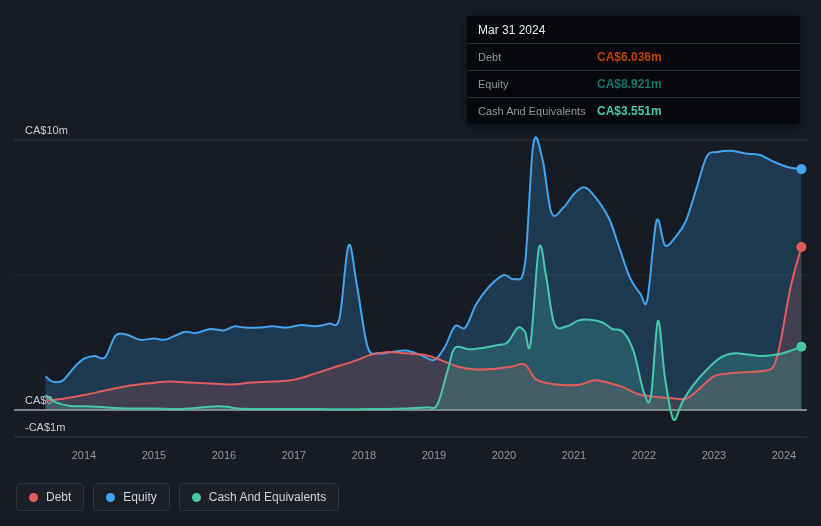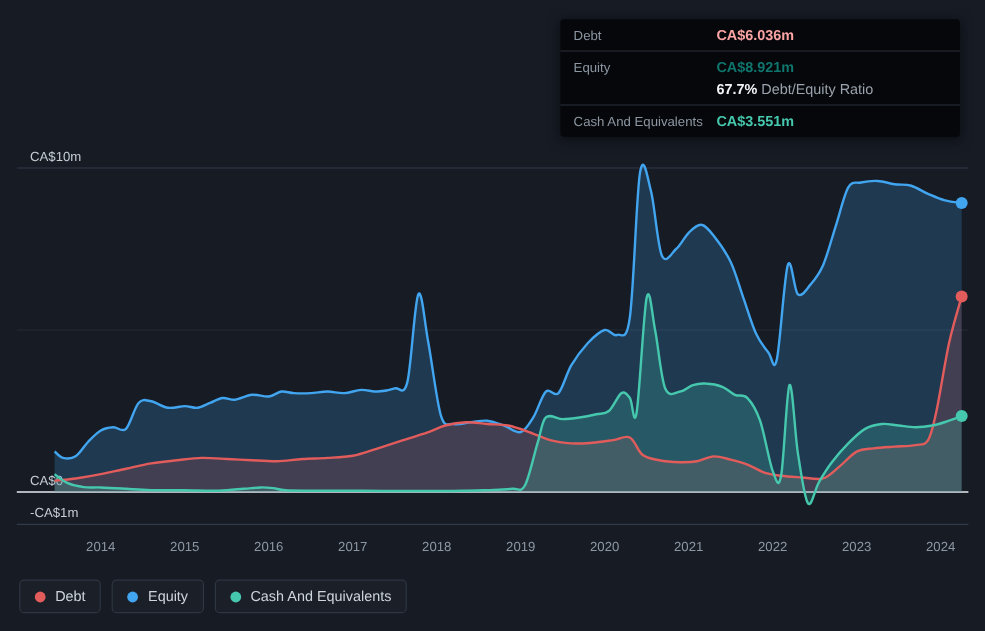--- a/index.html
+++ b/index.html
@@ -66,34 +66,31 @@
     <path d="M45.5 395.1C47.2 396.4 51.9 400.6 56.0 402.4C60.1 404.2 65.3 405.3 70.0 405.9C74.7 406.6 78.2 406.0 84.0 406.2C89.8 406.4 98.0 406.9 105.0 407.3C112.0 407.7 117.8 408.2 126.0 408.4C134.2 408.6 144.7 408.6 154.0 408.6C163.3 408.7 173.8 409.1 182.0 408.9C190.1 408.7 197.1 407.8 203.0 407.3C208.8 406.9 212.9 406.3 217.0 406.2C221.1 406.1 224.0 406.4 227.5 406.8C231.0 407.2 232.7 408.3 238.0 408.6C243.2 409.0 252.0 408.9 259.0 408.9C266.0 409.0 273.0 408.9 280.0 408.9C287.0 408.9 292.8 408.9 301.0 408.9C309.1 409.0 319.6 409.1 329.0 409.2C338.3 409.2 347.6 409.2 357.0 409.2C366.3 409.1 376.8 409.1 385.0 408.9C393.1 408.8 399.0 408.6 406.0 408.4C412.9 408.1 421.7 407.9 426.9 407.3C432.2 406.7 433.9 410.9 437.4 404.6C440.9 398.3 445.0 378.9 447.9 369.5C450.9 360.1 451.4 351.3 454.9 347.9C458.4 344.5 464.3 349.3 468.9 349.3C473.6 349.3 478.3 348.6 482.9 347.9C487.6 347.2 492.9 346.1 496.9 345.2C501.0 344.3 503.9 345.4 507.4 342.5C510.9 339.6 515.0 329.4 517.9 327.6C520.9 325.8 522.8 329.0 524.9 331.7C527.0 334.4 528.2 357.8 530.5 343.9C532.9 329.9 536.4 259.5 538.9 248.0C541.5 236.5 543.4 262.4 545.9 275.0C548.5 287.6 550.8 315.1 554.3 323.6C557.8 332.2 563.1 326.8 566.9 326.3C570.8 325.9 573.9 322.0 577.4 320.9C580.9 319.8 583.8 319.3 587.9 319.6C592.0 319.8 597.8 320.7 601.9 322.3C606.0 323.8 608.9 327.4 612.4 329.0C615.9 330.6 619.4 328.1 622.9 331.7C626.4 335.3 629.9 340.5 633.4 350.6C636.9 360.7 641.0 384.8 643.9 392.4C646.8 400.1 648.6 408.4 650.9 396.5C653.3 384.6 655.6 324.0 657.9 320.9C660.3 317.8 662.4 361.2 664.9 377.6C667.5 394.0 670.4 415.4 673.3 419.4C676.2 423.5 679.1 407.5 682.4 401.9C685.7 396.3 688.8 391.1 692.9 385.7C697.0 380.3 702.2 374.2 706.9 369.5C711.6 364.8 716.2 360.1 720.9 357.4C725.6 354.7 730.2 353.8 734.9 353.3C739.6 352.9 744.2 354.2 748.9 354.6C753.6 355.1 758.2 356.0 762.9 356.0C767.6 356.0 772.2 355.5 776.9 354.6C781.6 353.8 786.8 351.9 790.9 350.6C795.0 349.3 799.7 347.3 801.4 346.7L801.4 410L45.5 410Z" fill="rgba(70,200,174,0.22)" stroke="none"></path>
     <path d="M45.5 376.3C46.7 377.1 49.6 381.0 52.5 381.6C55.4 382.3 59.5 382.6 63.0 380.3C66.5 378.1 70.0 371.8 73.5 368.1C77.0 364.5 80.5 360.7 84.0 358.7C87.5 356.7 91.0 356.2 94.5 356.0C98.0 355.8 101.5 360.7 105.0 357.4C108.5 354.0 112.0 339.6 115.5 335.8C119.0 331.9 121.9 333.7 126.0 334.4C130.1 335.1 135.3 339.1 140.0 339.8C144.7 340.5 149.9 338.4 154.0 338.4C158.1 338.4 161.0 340.3 164.5 339.8C168.0 339.4 171.5 337.1 175.0 335.8C178.5 334.4 182.0 332.1 185.5 331.7C189.0 331.3 191.9 333.5 196.0 333.1C200.1 332.6 205.3 329.4 210.0 329.0C214.6 328.6 219.9 330.8 224.0 330.4C228.1 329.9 231.0 326.8 234.5 326.3C238.0 325.9 240.9 327.4 245.0 327.6C249.1 327.9 254.3 327.9 259.0 327.6C263.6 327.4 268.3 326.3 273.0 326.3C277.6 326.3 282.3 327.9 287.0 327.6C291.6 327.4 296.3 325.2 301.0 324.9C305.6 324.7 310.3 326.5 315.0 326.3C319.6 326.1 324.9 325.0 329.0 323.6C333.0 322.3 336.2 331.3 339.5 318.2C342.7 305.1 345.6 250.7 348.6 245.3C351.5 239.9 353.8 268.9 357.0 285.8C360.1 302.7 364.0 335.3 367.5 346.6C371.0 357.8 373.9 352.4 378.0 353.3C382.0 354.2 387.3 352.4 392.0 351.9C396.6 351.5 401.3 350.2 406.0 350.6C410.6 351.1 415.3 353.1 419.9 354.6C424.6 356.2 429.9 361.2 433.9 360.1C438.0 358.9 440.9 353.5 444.4 347.9C447.9 342.3 451.4 329.7 454.9 326.3C458.4 322.9 461.9 331.3 465.4 327.6C468.9 324.0 471.9 311.7 475.9 304.7C480.0 297.7 485.3 290.8 489.9 285.8C494.6 280.9 499.9 276.1 503.9 275.0C508.0 273.9 510.9 280.9 514.4 279.1C517.9 277.3 521.8 286.7 524.9 264.2C528.1 241.7 530.4 161.6 533.3 144.1C536.3 126.5 539.4 147.4 542.4 158.9C545.5 170.4 548.0 204.8 551.5 212.9C555.0 221.0 559.7 210.7 563.4 207.5C567.2 204.3 570.4 197.4 573.9 194.0C577.4 190.6 580.9 186.8 584.4 187.3C587.9 187.7 590.8 191.5 594.9 196.7C599.0 201.9 604.8 209.8 608.9 218.3C613.0 226.9 615.9 238.1 619.4 248.0C622.9 257.9 626.4 270.1 629.9 277.7C633.4 285.3 637.5 290.3 640.4 293.9C643.3 297.5 644.7 311.4 647.4 299.3C650.1 287.2 653.6 230.0 656.5 221.0C659.4 212.0 661.8 242.6 664.9 245.3C668.1 248.0 671.9 241.3 675.4 237.2C678.9 233.1 682.4 229.1 685.9 221.0C689.4 212.9 692.9 199.4 696.4 188.6C699.9 177.8 703.4 162.3 706.9 156.2C710.4 150.1 713.3 153.0 717.4 152.1C721.5 151.2 726.7 150.6 731.4 150.8C736.1 151.0 740.7 152.8 745.4 153.5C750.1 154.2 754.7 153.5 759.4 154.8C764.1 156.2 768.7 159.6 773.4 161.6C778.1 163.6 782.7 165.7 787.4 167.0C792.1 168.3 799.1 168.8 801.4 169.1" fill="none" stroke="#42a5f0" stroke-width="2" stroke-linejoin="round"></path>
     <path d="M45.5 400.6C48.4 400.2 56.6 399.6 63.0 398.7C69.4 397.8 77.0 396.5 84.0 395.1C91.0 393.8 98.0 392.0 105.0 390.6C112.0 389.1 119.0 387.4 126.0 386.2C133.0 385.1 140.0 384.3 147.0 383.5C154.0 382.8 161.0 381.8 168.0 381.6C175.0 381.5 182.0 382.1 189.0 382.5C196.0 382.8 203.0 383.2 210.0 383.5C217.0 383.9 224.0 384.5 231.0 384.4C238.0 384.2 245.0 382.9 252.0 382.5C259.0 382.0 266.0 382.1 273.0 381.6C280.0 381.2 287.0 381.1 294.0 379.8C301.0 378.4 308.0 375.7 315.0 373.6C322.0 371.4 329.0 369.1 336.0 366.8C343.0 364.6 351.1 362.1 357.0 360.1C362.8 358.0 365.7 356.0 371.0 354.6C376.2 353.3 382.6 352.2 388.5 351.9C394.3 351.7 400.1 352.9 406.0 353.3C411.8 353.8 417.6 353.5 423.4 354.6C429.3 355.8 435.1 358.0 440.9 360.1C446.8 362.1 452.6 365.2 458.4 366.8C464.3 368.4 470.1 369.1 475.9 369.5C481.8 369.9 487.6 369.4 493.4 369.0C499.3 368.5 505.7 367.5 510.9 366.8C516.2 366.1 520.9 362.6 524.9 364.6C529.0 366.7 531.4 375.8 535.4 378.9C539.5 382.1 544.2 382.5 549.4 383.5C554.7 384.6 561.7 385.0 566.9 385.2C572.2 385.3 576.3 385.2 580.9 384.4C585.6 383.5 590.3 380.5 594.9 380.3C599.6 380.1 604.3 381.9 608.9 383.0C613.6 384.1 618.3 385.3 622.9 387.1C627.6 388.9 632.3 392.2 636.9 393.8C641.6 395.4 645.7 395.8 650.9 396.5C656.2 397.2 662.6 397.5 668.4 397.9C674.3 398.2 680.7 400.2 685.9 398.7C691.2 397.1 695.2 392.1 699.9 388.4C704.6 384.7 709.2 378.7 713.9 376.3C718.6 373.8 722.7 374.2 727.9 373.6C733.2 372.9 739.6 372.6 745.4 372.2C751.2 371.8 758.2 371.8 762.9 370.9C767.6 370.0 770.5 371.5 773.4 366.8C776.3 362.1 777.5 356.0 780.4 342.5C783.3 329.0 787.4 301.7 790.9 285.8C794.4 269.9 799.7 253.5 801.4 247.0" fill="none" stroke="#e25c5c" stroke-width="2" stroke-linejoin="round"></path>
     <path d="M45.5 395.1C47.2 396.4 51.9 400.6 56.0 402.4C60.1 404.2 65.3 405.3 70.0 405.9C74.7 406.6 78.2 406.0 84.0 406.2C89.8 406.4 98.0 406.9 105.0 407.3C112.0 407.7 117.8 408.2 126.0 408.4C134.2 408.6 144.7 408.6 154.0 408.6C163.3 408.7 173.8 409.1 182.0 408.9C190.1 408.7 197.1 407.8 203.0 407.3C208.8 406.9 212.9 406.3 217.0 406.2C221.1 406.1 224.0 406.4 227.5 406.8C231.0 407.2 232.7 408.3 238.0 408.6C243.2 409.0 252.0 408.9 259.0 408.9C266.0 409.0 273.0 408.9 280.0 408.9C287.0 408.9 292.8 408.9 301.0 408.9C309.1 409.0 319.6 409.1 329.0 409.2C338.3 409.2 347.6 409.2 357.0 409.2C366.3 409.1 376.8 409.1 385.0 408.9C393.1 408.8 399.0 408.6 406.0 408.4C412.9 408.1 421.7 407.9 426.9 407.3C432.2 406.7 433.9 410.9 437.4 404.6C440.9 398.3 445.0 378.9 447.9 369.5C450.9 360.1 451.4 351.3 454.9 347.9C458.4 344.5 464.3 349.3 468.9 349.3C473.6 349.3 478.3 348.6 482.9 347.9C487.6 347.2 492.9 346.1 496.9 345.2C501.0 344.3 503.9 345.4 507.4 342.5C510.9 339.6 515.0 329.4 517.9 327.6C520.9 325.8 522.8 329.0 524.9 331.7C527.0 334.4 528.2 357.8 530.5 343.9C532.9 329.9 536.4 259.5 538.9 248.0C541.5 236.5 543.4 262.4 545.9 275.0C548.5 287.6 550.8 315.1 554.3 323.6C557.8 332.2 563.1 326.8 566.9 326.3C570.8 325.9 573.9 322.0 577.4 320.9C580.9 319.8 583.8 319.3 587.9 319.6C592.0 319.8 597.8 320.7 601.9 322.3C606.0 323.8 608.9 327.4 612.4 329.0C615.9 330.6 619.4 328.1 622.9 331.7C626.4 335.3 629.9 340.5 633.4 350.6C636.9 360.7 641.0 384.8 643.9 392.4C646.8 400.1 648.6 408.4 650.9 396.5C653.3 384.6 655.6 324.0 657.9 320.9C660.3 317.8 662.4 361.2 664.9 377.6C667.5 394.0 670.4 415.4 673.3 419.4C676.2 423.5 679.1 407.5 682.4 401.9C685.7 396.3 688.8 391.1 692.9 385.7C697.0 380.3 702.2 374.2 706.9 369.5C711.6 364.8 716.2 360.1 720.9 357.4C725.6 354.7 730.2 353.8 734.9 353.3C739.6 352.9 744.2 354.2 748.9 354.6C753.6 355.1 758.2 356.0 762.9 356.0C767.6 356.0 772.2 355.5 776.9 354.6C781.6 353.8 786.8 351.9 790.9 350.6C795.0 349.3 799.7 347.3 801.4 346.7" fill="none" stroke="#46c8ae" stroke-width="2" stroke-linejoin="round"></path>
     <circle cx="801.4" cy="169.1" r="5" fill="#42a5f0"></circle>
     <circle cx="801.4" cy="247.0" r="5" fill="#e25c5c"></circle>
     <circle cx="801.4" cy="346.7" r="5" fill="#46c8ae"></circle>
   </svg>
 
 <div class="tooltip">
+  <div class="tt-title">Mar 31 2024</div>
   <div class="tt-block">
     <div class="tt-row">
       <span class="tt-label">Debt</span>
-      <span class="tt-val" style="color: #fca5a5;">CA$6.036m</span>
+      <span class="tt-val" style="color: #c2410c;">CA$6.036m</span>
     </div>
   </div>
   <div class="tt-block">
     <div class="tt-row">
       <span class="tt-label">Equity</span>
       <span class="tt-val" style="color: #0f766e;">CA$8.921m</span>
-    </div>
-    <div class="tt-row tt-ratio">
-      <span class="tt-label"></span>
-      <span><b>67.7%</b> <span class="tt-muted">Debt/Equity Ratio</span></span>
     </div>
   </div>
   <div class="tt-block">
     <div class="tt-row">
       <span class="tt-label">Cash And Equivalents</span>
       <span class="tt-val" style="color: rgb(70, 200, 174);">CA$3.551m</span>
     </div>
   </div>
 </div>
 

